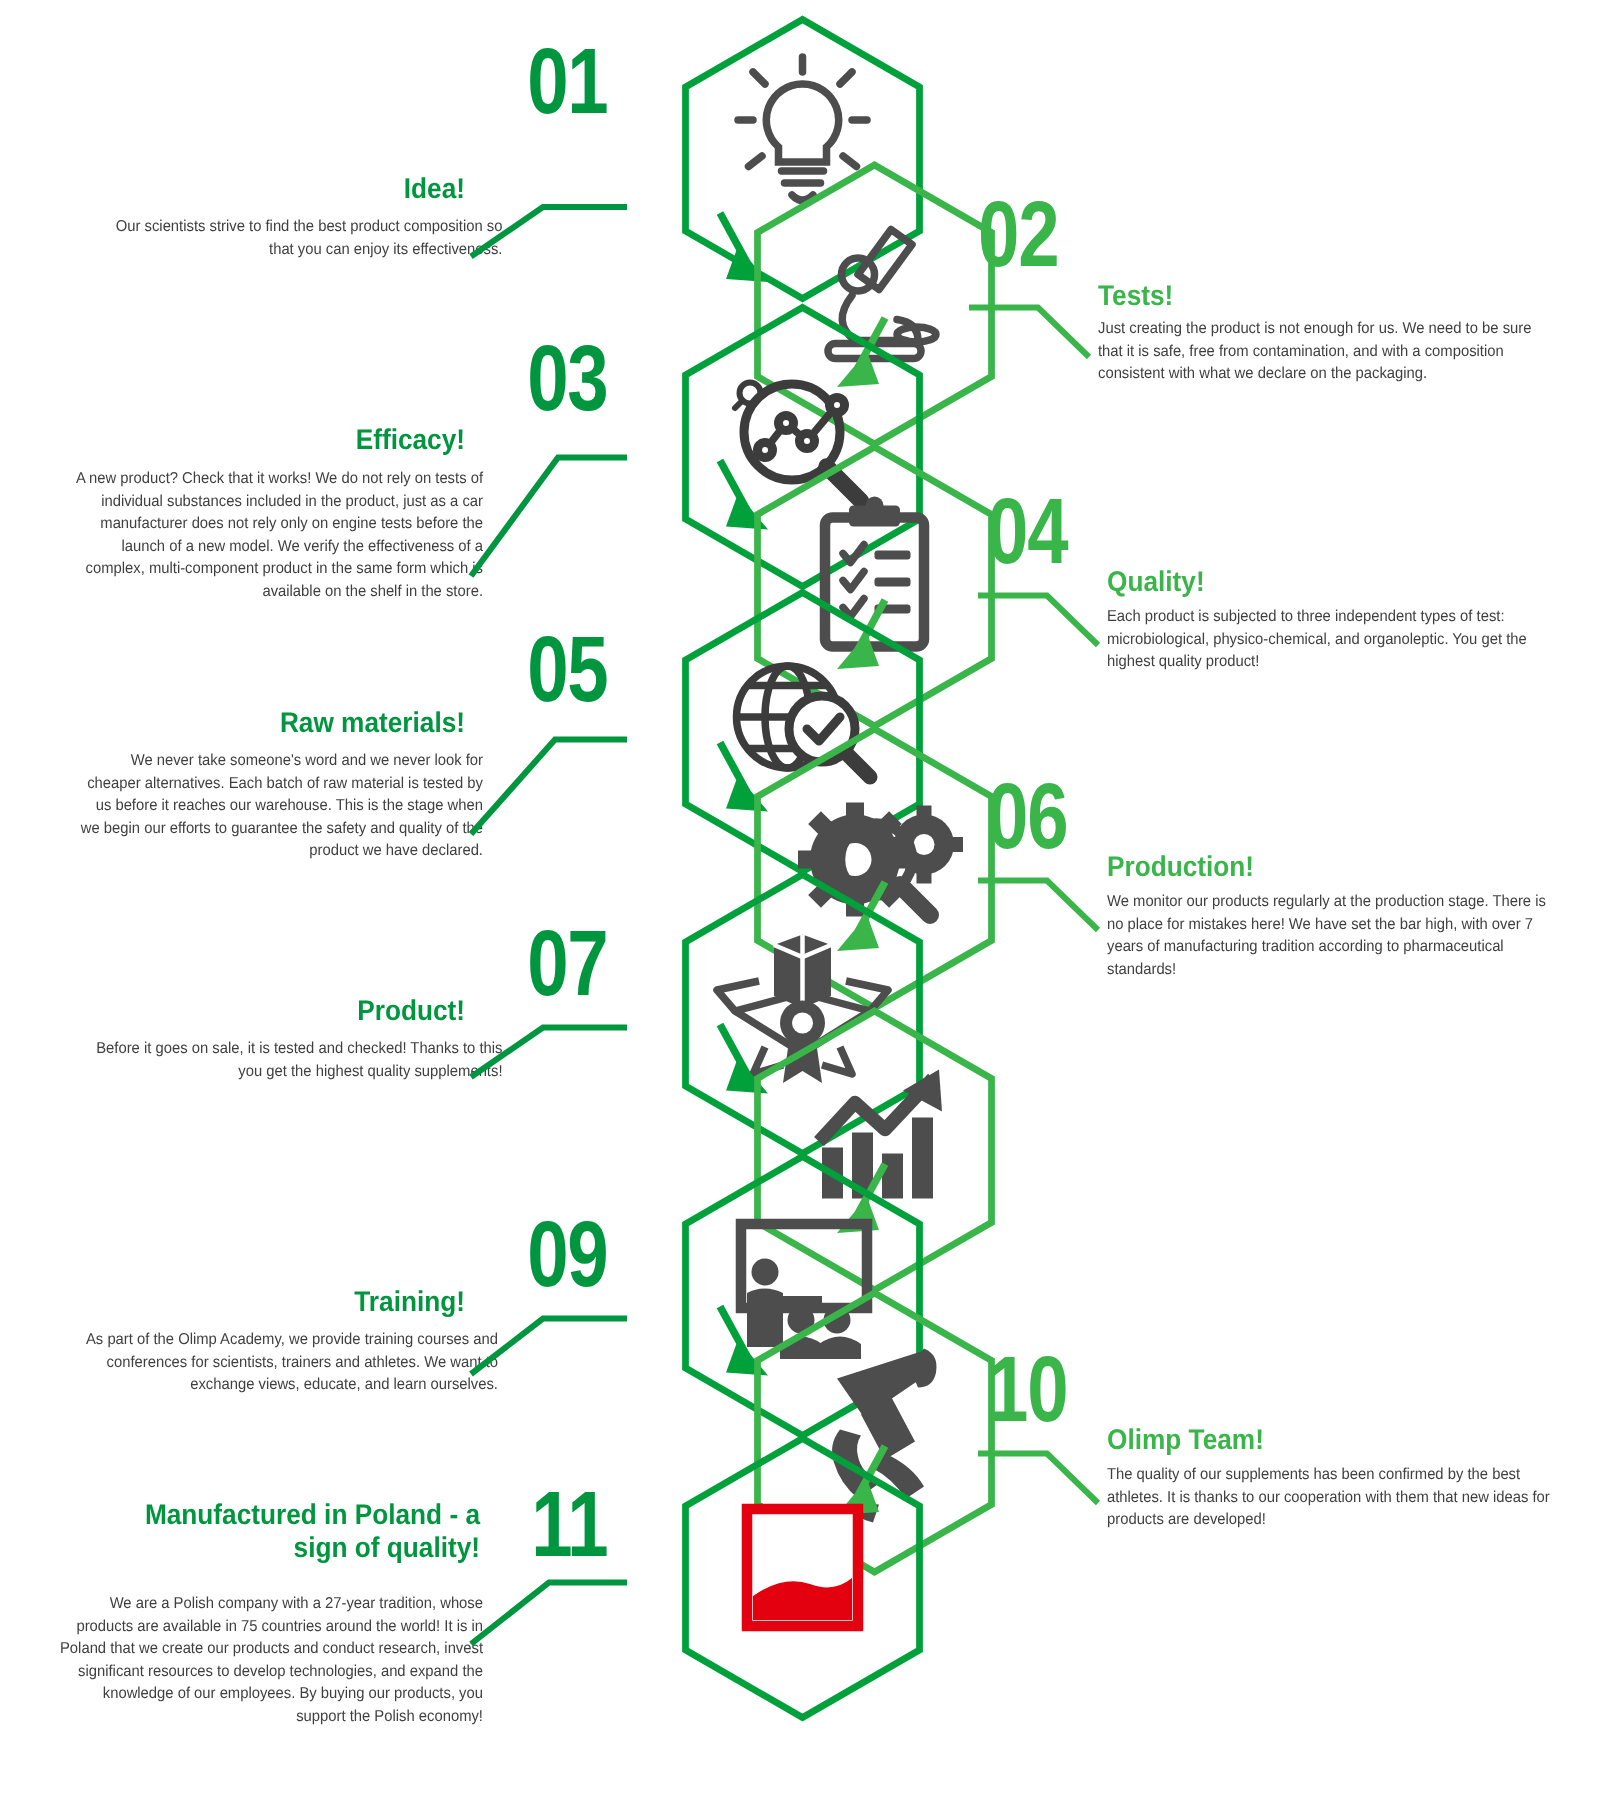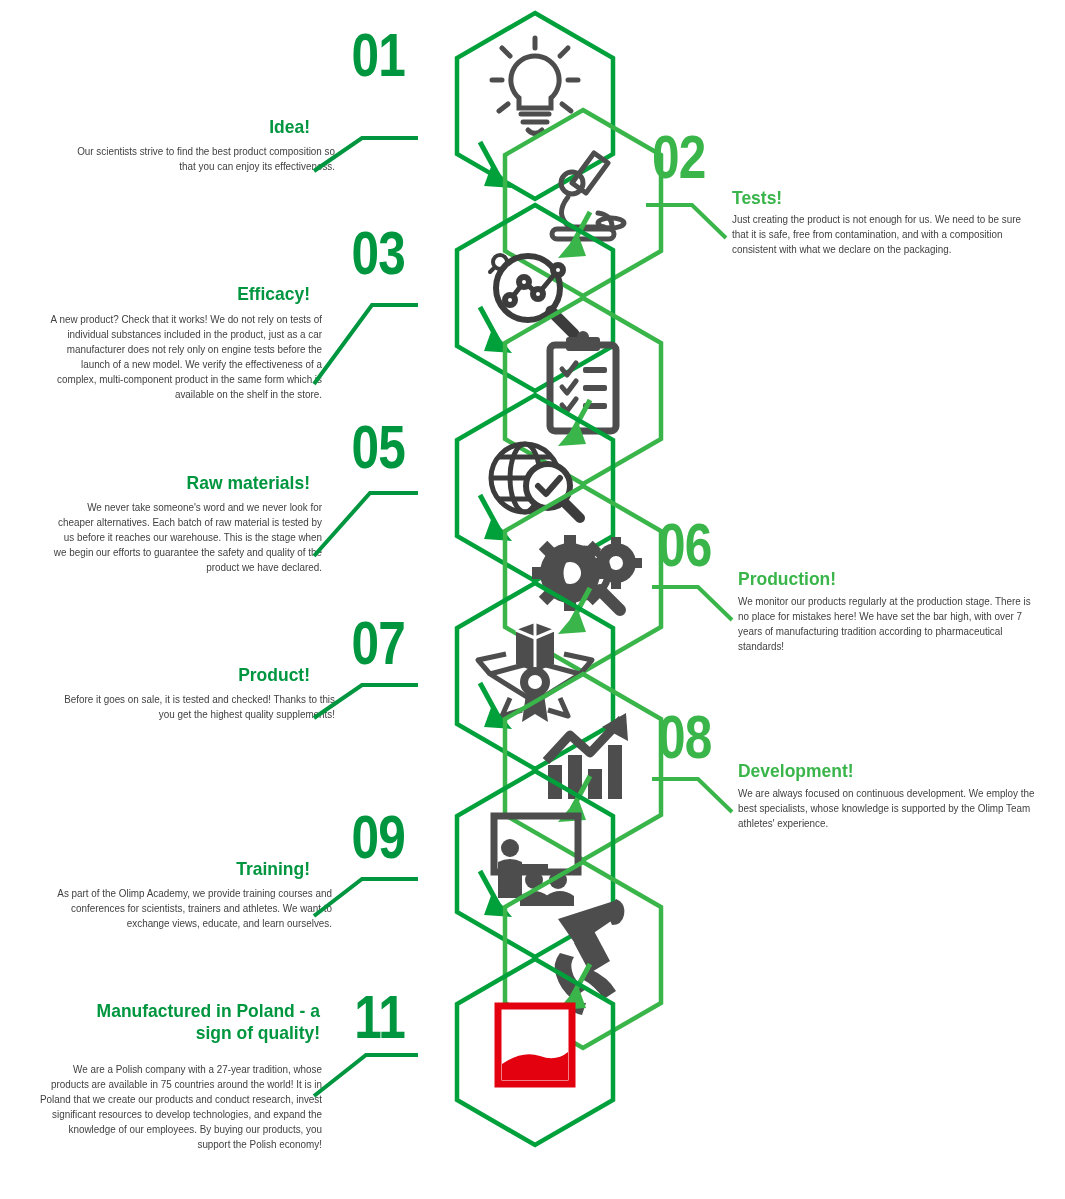--- a/index.html
+++ b/index.html
@@ -362,20 +362,30 @@
     <div class="num" style="top:0px; right:15px; width:120px;">03</div>
     <div class="title" style="top:55px; right:110px; width:260px;">Efficacy!</div>
     <div class="body" style="top:84px; right:98px; width:290px;">A new product? Check that it works! We do not rely on tests of individual substances included in the product, just as a car manufacturer does not rely only on engine tests before the launch of a new model. We verify the effectiveness of a complex, multi-component product in the same form which is available on the shelf in the store.</div>
     <div class="connector" style="top:72px; right:0px;">
       <svg width="110" height="88" viewBox="0 0 110 88">
         <path d="M108,5 L62,5 L4,84" stroke="#00963f" stroke-width="4" fill="none"></path>
       </svg>
     </div>
   </div>
 
+  <div class="step right" style="left:650px; top:330px; width:415px; height:140px;">
+    <div class="num" style="top:0px; left:8px; width:120px;">04</div>
+    <div class="title" style="top:48px; left:88px; width:260px;">Quality!</div>
+    <div class="body" style="top:74px; left:88px; width:320px;">Each product is subjected to three independent types of test: microbiological, physico-chemical, and organoleptic. You get the highest quality product!</div>
+    <div class="connector" style="top:62px; left:0px;">
+      <svg width="90" height="42" viewBox="0 0 90 42">
+        <path d="M2,5 L48,5 L82,38" stroke="#39b54a" stroke-width="4" fill="none"></path>
+      </svg>
+    </div>
+  </div>
 
   <div class="step left" style="left:0px; top:422px; width:420px; height:170px;">
     <div class="num" style="top:0px; right:15px; width:130px;">05</div>
     <div class="title" style="top:50px; right:110px; width:280px;">Raw materials!</div>
     <div class="body" style="top:78px; right:98px; width:290px;">We never take someone's word and we never look for cheaper alternatives. Each batch of raw material is tested by us before it reaches our warehouse. This is the stage when we begin our efforts to guarantee the safety and quality of the product we have declared.</div>
     <div class="connector" style="top:66px; right:0px;">
       <svg width="110" height="72" viewBox="0 0 110 72">
         <path d="M108,5 L60,5 L4,68" stroke="#00963f" stroke-width="4" fill="none"></path>
       </svg>
     </div>
@@ -396,42 +406,42 @@
     <div class="num" style="top:0px; right:15px; width:120px;">07</div>
     <div class="title" style="top:46px; right:110px; width:260px;">Product!</div>
     <div class="body" style="top:74px; right:85px; width:290px;">Before it goes on sale, it is tested and checked! Thanks to this you get the highest quality supplements!</div>
     <div class="connector" style="top:62px; right:0px;">
       <svg width="110" height="42" viewBox="0 0 110 42">
         <path d="M108,5 L52,5 L4,38" stroke="#00963f" stroke-width="4" fill="none"></path>
       </svg>
     </div>
   </div>
 
-  <div class="step right" style="left:650px; top:712px; width:415px; height:130px;">
-    <div class="num" style="top:0px; left:8px; width:120px;">08</div>
-    <div class="title" style="top:48px; left:88px; width:280px;">Development!</div>
-    <div class="body" style="top:74px; left:88px; width:318px;">We are always focused on continuous development. We employ the best specialists, whose knowledge is supported by the Olimp Team athletes' experience.</div>
-    <div class="connector" style="top:62px; left:0px;">
-      <svg width="90" height="42" viewBox="0 0 90 42">
-        <path d="M2,5 L48,5 L82,38" stroke="#39b54a" stroke-width="4" fill="none"></path>
-      </svg>
-    </div>
-  </div>
 
   <div class="step left" style="left:0px; top:812px; width:420px; height:130px;">
     <div class="num" style="top:0px; right:15px; width:120px;">09</div>
     <div class="title" style="top:46px; right:110px; width:260px;">Training!</div>
     <div class="body" style="top:74px; right:88px; width:300px;">As part of the Olimp Academy, we provide training courses and conferences for scientists, trainers and athletes. We want to exchange views, educate, and learn ourselves.</div>
     <div class="connector" style="top:62px; right:0px;">
       <svg width="110" height="46" viewBox="0 0 110 46">
         <path d="M108,5 L52,5 L4,42" stroke="#00963f" stroke-width="4" fill="none"></path>
       </svg>
     </div>
   </div>
 
+  <div class="step right" style="left:650px; top:902px; width:415px; height:130px;">
+    <div class="num" style="top:0px; left:8px; width:120px;">10</div>
+    <div class="title" style="top:48px; left:88px; width:280px;">Olimp Team!</div>
+    <div class="body" style="top:74px; left:88px; width:320px;">The quality of our supplements has been confirmed by the best athletes. It is thanks to our cooperation with them that new ideas for products are developed!</div>
+    <div class="connector" style="top:62px; left:0px;">
+      <svg width="90" height="42" viewBox="0 0 90 42">
+        <path d="M2,5 L48,5 L82,38" stroke="#39b54a" stroke-width="4" fill="none"></path>
+      </svg>
+    </div>
+  </div>
 
   <div class="step left" style="left:0px; top:992px; width:420px; height:180px;">
     <div class="num" style="top:0px; right:15px; width:120px;">11</div>
     <div class="title" style="top:8px; right:100px; width:250px;">Manufactured in Poland - a sign of quality!</div>
     <div class="body" style="top:70px; right:98px; width:300px;">We are a Polish company with a 27-year tradition, whose products are available in 75 countries around the world! It is in Poland that we create our products and conduct research, invest significant resources to develop technologies, and expand the knowledge of our employees. By buying our products, you support the Polish economy!</div>
     <div class="connector" style="top:58px; right:0px;">
       <svg width="110" height="50" viewBox="0 0 110 50">
         <path d="M108,5 L56,5 L4,46" stroke="#00963f" stroke-width="4" fill="none"></path>
       </svg>
     </div>

